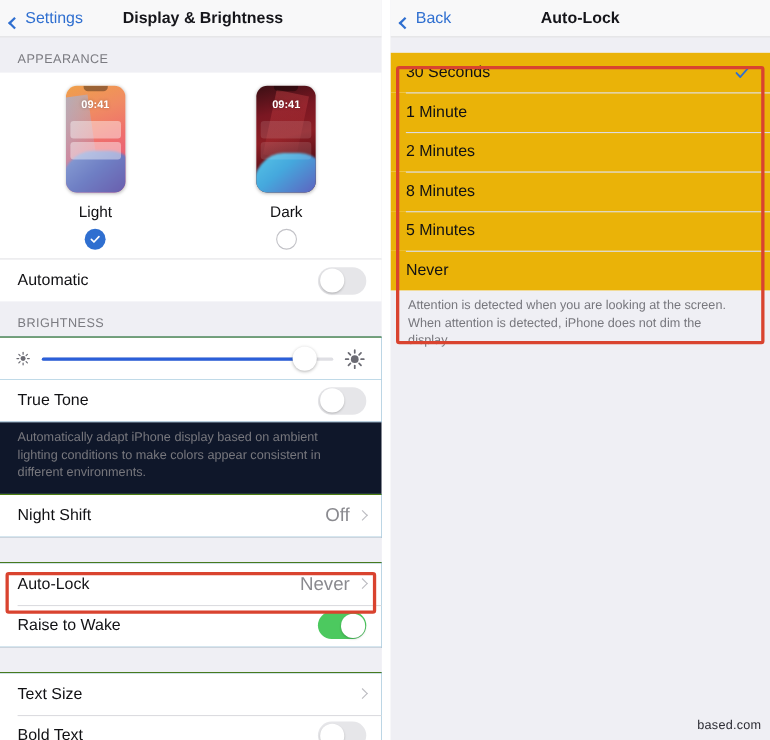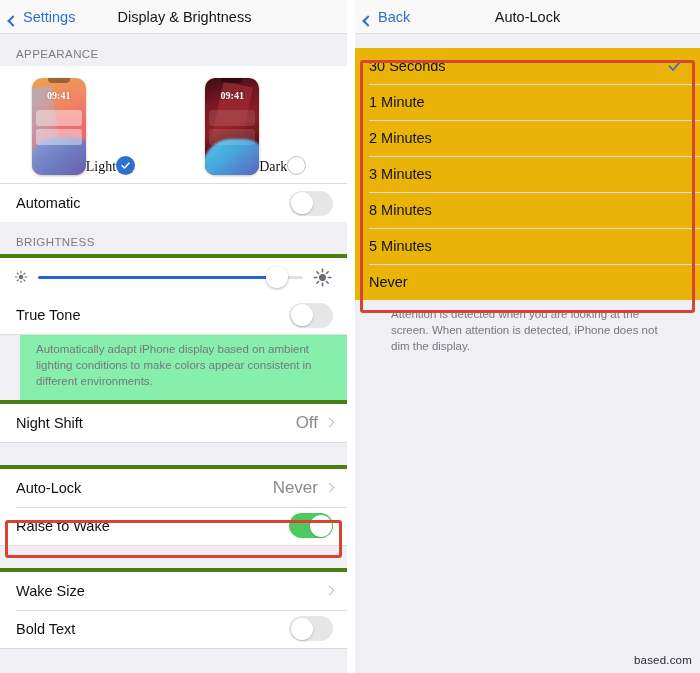--- a/index.html
+++ b/index.html
@@ -56,36 +56,36 @@
     border-bottom: 2px solid #2f6fd0;
     transform: rotate(45deg);
     margin-right: 6px;
     margin-left: 2px;
   }
   .nav-title {
     position: absolute;
     left: 0; right: 0;
     text-align: center;
     font-size: 14.5px;
-    font-weight: normal;
+    font-weight: bold;
     color: #15151a;
     pointer-events: none;
   }
   .panel-left .nav-title { left: 22px; }
 
   .section-header {
     font-size: 11.5px;
     color: #7b7b81;
     letter-spacing: 0.4px;
     padding: 14px 0 6px 16px;
   }
 
   .group {
     background: #0369a1;
-    border-top: 4px solid #4d7c0f;
+    border-top: 1px solid #4d7c0f;
     border-bottom: 1px solid #dcdce0;
   }
 
   .row {
     display: flex;
     align-items: center;
     justify-content: space-between;
     padding: 0 14px 0 16px;
     height: 38px;
     background: #ffffff;
@@ -133,24 +133,23 @@
   
   .appearance-body {
     background: #ffffff;
     padding: 12px 0 8px 0;
     display: flex;
     justify-content: space-around;
     border-bottom: 1px solid #dcdce0;
   }
   .appear-opt {
     display: flex;
-    flex-direction: row;
-    align-items: flex-end;
+    flex-direction: column;
+    align-items: center;
     width: 110px;
-    font-family: Liberation Serif, serif;
   }
   .phone {
     width: 54px; height: 97px;
     border-radius: 10px;
     position: relative;
     overflow: hidden;
     box-shadow: 0 1px 3px rgba(0,0,0,.25);
   }
   .phone .notch {
     position: absolute;
@@ -282,23 +281,22 @@
     box-shadow: 0 1px 3px rgba(0,0,0,.3);
     transform: translateX(-50%);
   }
   .sun { flex: none; }
 
   .footnote {
     font-size: 11.5px;
     line-height: 1.38;
     color: #77777d;
     padding: 7px 35px 10px 16px;
-    margin-left: 20px;
-  }
-  .panel-left .footnote { background: #86efac; }
+  }
+  .panel-left .footnote { background: #0f172a; }
 
   .gap { height: 22px; background: #efeff4; }
   .gap-sm { height: 14px; background: #efeff4; }
 
   
   .hl {
     position: absolute;
     border: 3px solid #d9432f;
     border-radius: 3px;
     pointer-events: none;
@@ -472,21 +470,21 @@
         <div class="toggle on">
           <div class="knob"></div>
         </div>
       </div>
     </div>
 
     <div class="gap"></div>
 
     <div class="group">
       <div class="row">
-        <span class="row-label">Wake Size</span>
+        <span class="row-label">Text Size</span>
         <div class="row-right">
           <span class="chev-right"></span>
         </div>
       </div>
       <div class="row">
         <span class="row-label">Bold Text</span>
         <div class="toggle off">
           <div class="knob"></div>
         </div>
       </div>
@@ -522,26 +520,20 @@
             <path d="M1.6 7.4 L5.0 11.0 L12.4 2.4" fill="none" stroke="#2f6fd0" stroke-width="1.7"></path>
           </svg>
       </div>
       <div class="rp-row">
         <span class="rp-label">2 Minutes</span>
         <svg class="check hidden" viewBox="0 0 14 14">
             <path d="M1.6 7.4 L5.0 11.0 L12.4 2.4" fill="none" stroke="#2f6fd0" stroke-width="1.7"></path>
           </svg>
       </div>
       <div class="rp-row">
-        <span class="rp-label">3 Minutes</span>
-        <svg class="check hidden" viewBox="0 0 14 14">
-            <path d="M1.6 7.4 L5.0 11.0 L12.4 2.4" fill="none" stroke="#2f6fd0" stroke-width="1.7"></path>
-          </svg>
-      </div>
-      <div class="rp-row">
         <span class="rp-label">8 Minutes</span>
         <svg class="check hidden" viewBox="0 0 14 14">
             <path d="M1.6 7.4 L5.0 11.0 L12.4 2.4" fill="none" stroke="#2f6fd0" stroke-width="1.7"></path>
           </svg>
       </div>
       <div class="rp-row">
         <span class="rp-label">5 Minutes</span>
         <svg class="check hidden" viewBox="0 0 14 14">
             <path d="M1.6 7.4 L5.0 11.0 L12.4 2.4" fill="none" stroke="#2f6fd0" stroke-width="1.7"></path>
           </svg>

